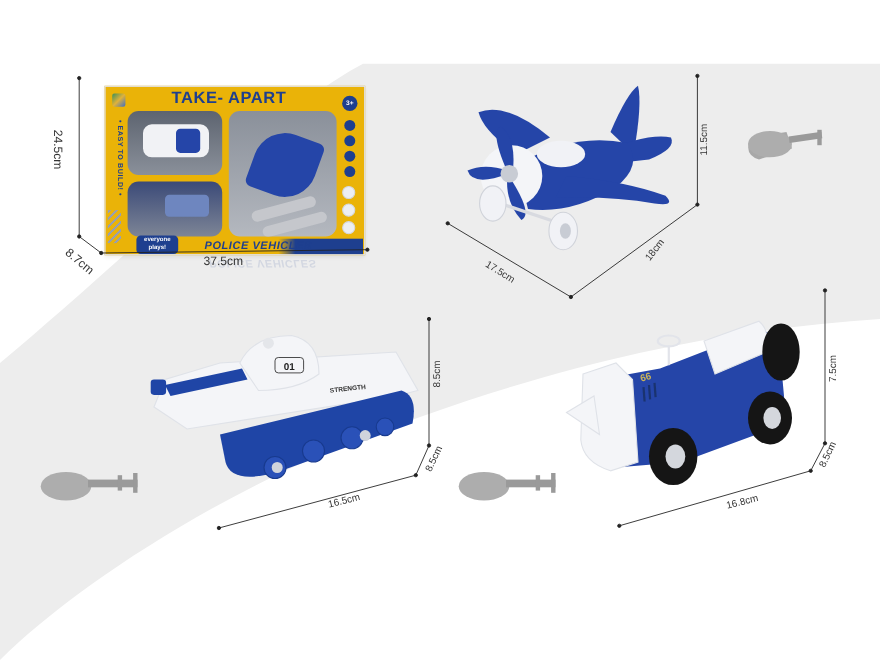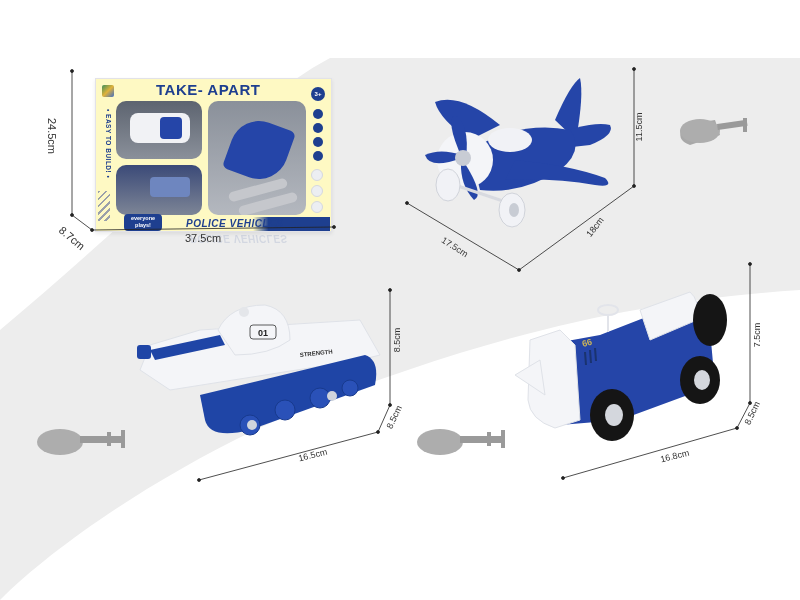--- a/index.html
+++ b/index.html
@@ -2,21 +2,21 @@
 <html><head>
 <meta charset="utf-8">
 <style>
   html,body{margin:0;padding:0;}
   body{width:800px;height:600px;position:relative;overflow:hidden;background:#ffffff;font-family:"Liberation Sans",sans-serif;}
   .bg-band{position:absolute;left:0;top:0;width:800px;height:600px;}
   .abs{position:absolute;}
   .dim-label{position:absolute;font-size:11px;color:#333;white-space:nowrap;font-family:"Liberation Sans",sans-serif;}
   svg{position:absolute;left:0;top:0;overflow:visible;}
   
-  .box{position:absolute;left:95px;top:78px;width:235px;height:152px;background:#fef9c3;border:1px solid #e2e2e8;box-shadow:0 2px 4px rgba(0,0,0,0.08);}
+  .box{position:absolute;left:95px;top:78px;width:235px;height:152px;background:#eab308;border:1px solid #e2e2e8;box-shadow:0 2px 4px rgba(0,0,0,0.08);}
   .box-title{position:absolute;left:60px;top:2px;font-weight:bold;font-size:15px;color:#1e3f8f;letter-spacing:0.5px;}
   .box-logo{position:absolute;left:6px;top:6px;width:12px;height:12px;border-radius:2px;background:linear-gradient(135deg,#3b8f5b,#e0b23a,#3f6fc6);}
   .box-side{position:absolute;left:2px;top:30px;width:14px;height:100px;writing-mode:vertical-rl;font-size:6.5px;font-weight:bold;color:#1e3f8f;letter-spacing:0.5px;}
   .box-win{position:absolute;background:#6b7280;border-radius:10px;overflow:hidden;}
   .box-age{position:absolute;right:6px;top:8px;width:14px;height:14px;border-radius:50%;background:#1e3f8f;color:#fff;font-size:6px;font-weight:bold;text-align:center;line-height:14px;}
   .box-icon{position:absolute;right:8px;width:10px;height:10px;border-radius:50%;background:#1e3f8f;}
   .box-icon.ghost{background:#eceef2;border:1px solid #d5d8de;}
   .box-badge{position:absolute;left:28px;top:135px;width:38px;height:16px;background:#1e3f8f;border-radius:4px;color:#fff;font-size:5.5px;font-weight:bold;text-align:center;line-height:7px;padding-top:1px;}
   .box-banner{position:absolute;left:80px;top:138px;width:154px;height:14px;background:linear-gradient(90deg,transparent 0%,transparent 50%,#1e3f8f 60%);}
   .box-banner-text{position:absolute;left:90px;top:139px;font-weight:bold;font-style:italic;font-size:10px;color:#1e3f8f;letter-spacing:0.5px;}

